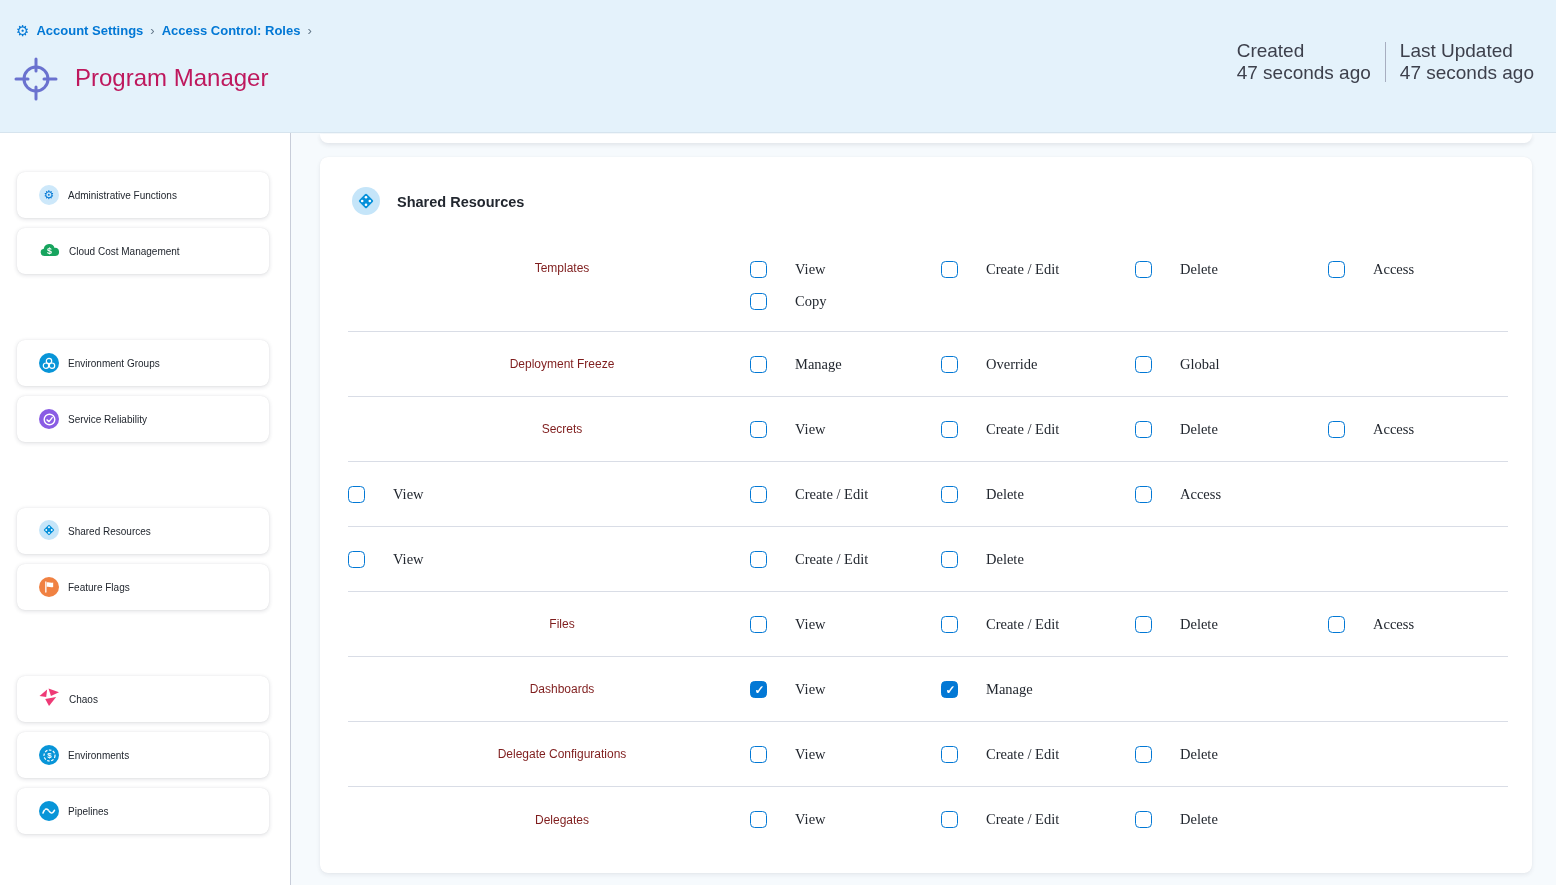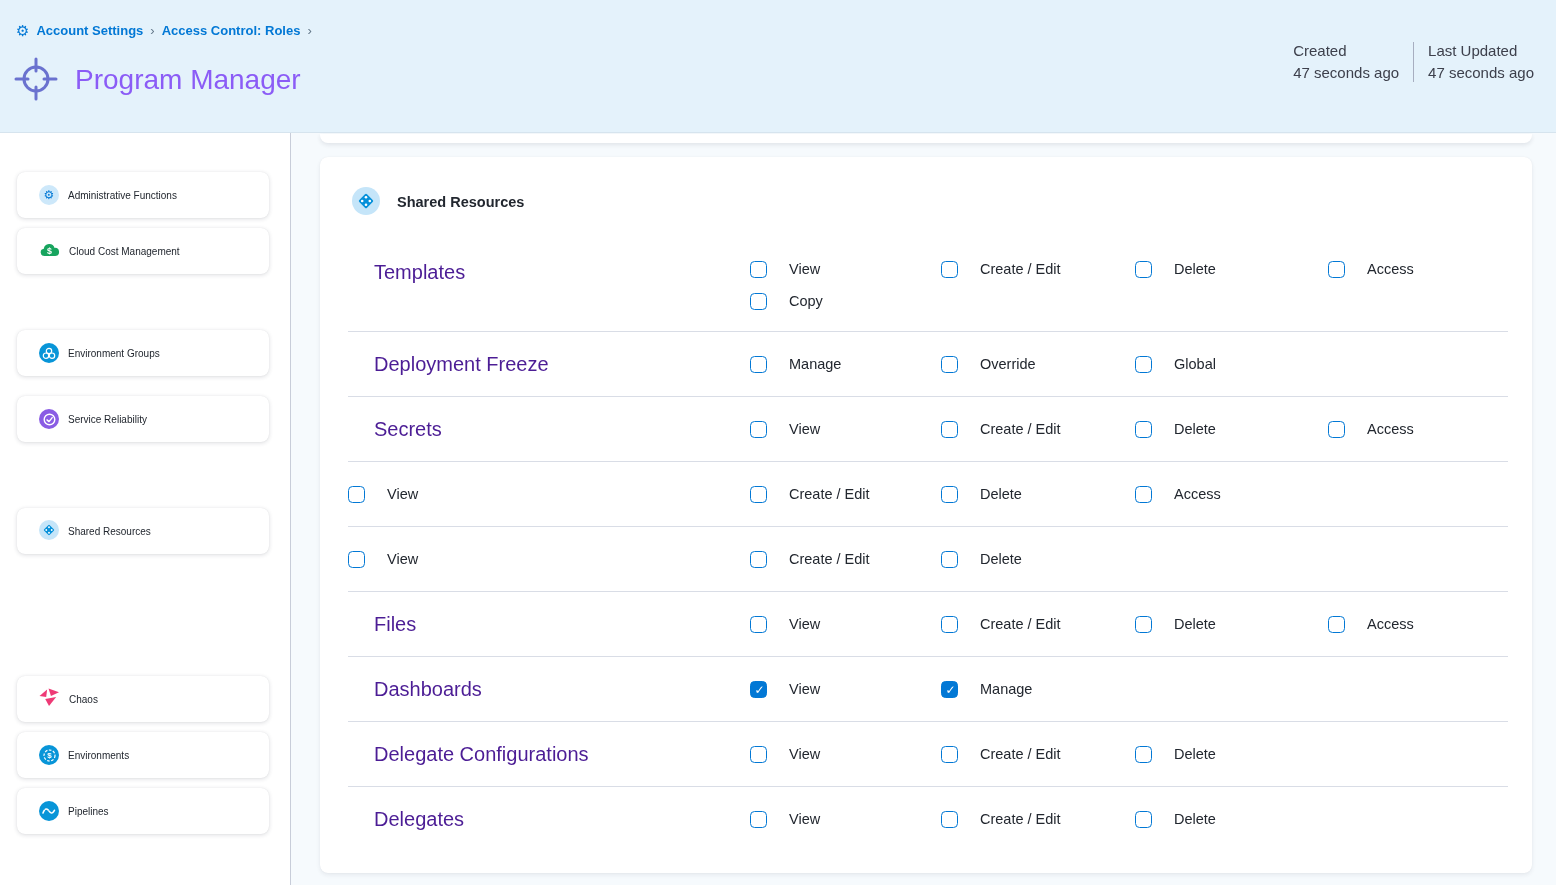--- a/index.html
+++ b/index.html
@@ -8,23 +8,23 @@
 
   
   .hdr { position:absolute; left:0; top:0; width:1556px; height:133px;
     background:#e4f2fb; border-bottom:1px solid #d6e4ee; z-index:3; }
   .crumbs { position:absolute; left:16px; top:23px; display:flex; align-items:center; gap:7px;
     font-size:13px; font-weight:600; color:#0278d5; }
   .crumb-gear { font-size:15px; color:#0278d5; line-height:1; }
   .crumb-link { cursor:pointer;text-align:center; }
   .crumb-sep { color:#64788a; font-weight:400; font-size:13px; }
   .role-icon { position:absolute; left:13px; top:54px; }
-  .role-title { position:absolute; left:75px; top:64px; font-size:28px; font-weight:500; color:#8b5cf6; }
+  .role-title { position:absolute; left:75px; top:64px; font-size:24px; font-weight:500; color:#be185d; }
   .meta { position:absolute; right:8px; top:40px; display:flex; align-items:stretch; }
-  .meta-col { padding:0 14px; font-size:15px; color:#3d404c; line-height:22px; }
+  .meta-col { padding:0 14px; font-size:19px; color:#3d404c; line-height:22px; }
   .meta-div { width:1px; background:#a7aec0; margin:2px 0; }
 
   
   .sidebar { position:absolute; left:0; top:133px; width:291px; height:752px;
     background:#ffffff; border-right:1px solid #c8cdd9; z-index:2; }
   .side-item { position:absolute; left:17px; width:252px; height:46px; background:#fff;
     border-radius:8px; box-shadow:0 1px 4px rgba(40,41,61,.16), 0 0 1px rgba(40,41,61,.1);
     display:flex; align-items:center; padding-left:22px; gap:9px; cursor:pointer; }
   .side-label { font-size:10px; color:#22272f; }
   .ic { width:20px; height:20px; border-radius:50%; display:flex; align-items:center;
@@ -42,24 +42,24 @@
   .card { position:absolute; left:320px; top:157px; width:1212px; height:716px; background:#fff;
     border-radius:8px; box-shadow:0 2px 4px rgba(40,41,61,.08), 0 0 1px rgba(40,41,61,.08); z-index:1; }
   .sec-head { display:flex; align-items:center; gap:17px; margin:31px 0 0 32px; height:28px; }
   .sec-title { font-size:14.5px; font-weight:700; color:#22272f; }
   .ptable { margin-top:21px; }
   .prow { display:grid; grid-template-columns:402px 191px 194px 193px 1fr;
     margin:0 24px 0 28px; height:65px; align-items:center;
     border-bottom:1px solid #d9dde6; }
   .prow.tall { height:95px; align-items:start; padding-top:24px; }
   .prow.last { border-bottom:none; }
-  .rlabel { font-size:20px; color:#4c1d95; padding-left:26px; }
+  .rlabel { font-size:12px; color:#7f1d1d; padding-left:26px;text-align:center; }
   .prow.tall .rlabel { padding-top:0px; }
   .stack { display:flex; flex-direction:column; gap:15px; }
-  .cb { display:flex; gap:22px; cursor:pointer; }
+  .cb { display:flex; gap:28px; cursor:pointer;font-family:Liberation Serif, serif; }
   .box { width:17px; height:17px; border:1.6px solid #0278d5; border-radius:4.5px;
     background:#fff; flex:0 0 17px; position:relative; }
   .box.checked { background:#0278d5; border-color:#0278d5; }
   .box.checked::after { content:"✓"; position:absolute; left:0; top:0; width:17px; height:17px;
     display:flex; align-items:center; justify-content:center; color:#fff; font-size:12px; font-weight:700; }
   .cb-label { font-size:14.5px; color:#22272f; }
 </style>
 </head>
 <body>
 
@@ -111,21 +111,21 @@
     <span class="g" style="flex:0 0 20px">
       <svg width="21" height="17" viewBox="0 0 24 18">
         <path d="M6.2,16.5 a4.2,4.2 0 0 1 -0.7,-8.35 a6.3,6.3 0 0 1 12.3,-1.0 a4.6,4.6 0 0 1 0.8,9.35 z" fill="#17a45e"></path>
         <text x="12" y="13.6" font-size="10" font-weight="bold" fill="#fff" text-anchor="middle">$</text>
       </svg>
     </span>
     <span class="side-label">Cloud Cost Management</span>
   </div>
 
 
-  <div class="side-item" style="top:197px">
+  <div class="side-item" style="top:207px">
     <span class="ic ic-blue">
       <svg width="14" height="13" viewBox="0 0 14 13">
         <circle cx="7" cy="4" r="2.7" fill="none" stroke="#fff" stroke-width="1.2"></circle>
         <circle cx="4" cy="8.7" r="2.7" fill="none" stroke="#fff" stroke-width="1.2"></circle>
         <circle cx="10" cy="8.7" r="2.7" fill="none" stroke="#fff" stroke-width="1.2"></circle>
       </svg>
     </span>
     <span class="side-label">Environment Groups</span>
   </div>
 
@@ -147,20 +147,29 @@
         <rect x="8.5" y="8.5" width="11" height="11" rx="1.5" fill="#0590da" transform="rotate(45 14 14)"></rect>
         <circle cx="14" cy="10.2" r="1.3" fill="#fff"></circle>
           <circle cx="14" cy="17.8" r="1.3" fill="#fff"></circle>
         <circle cx="10.2" cy="14" r="1.3" fill="#fff"></circle>
           <circle cx="17.8" cy="14" r="1.3" fill="#fff"></circle>
       </svg>
     </span>
     <span class="side-label">Shared Resources</span>
   </div>
 
+  <div class="side-item" style="top:431px">
+    <span class="ic ic-orange">
+      <svg width="11" height="12" viewBox="0 0 12 13">
+        <path d="M2,1 V12" stroke="#fff" stroke-width="1.4" stroke-linecap="round"></path>
+        <path d="M3,1.6 C5,0.6 7,2.6 10,1.6 V6.6 C7,7.6 5,5.6 3,6.6 Z" fill="#fff"></path>
+      </svg>
+    </span>
+    <span class="side-label">Feature Flags</span>
+  </div>
 
 
   <div class="side-item" style="top:543px">
     <span class="g" style="flex:0 0 20px">
       <svg width="21" height="19" viewBox="0 0 22 20">
         <polygon points="0.5,8.5 8.5,1.5 7.5,9.5" fill="#ee3a76"></polygon>
         <polygon points="10,0.5 21,4.5 12.5,8.5" fill="#ee3a76"></polygon>
         <polygon points="6.5,11.5 18,9.5 10.5,19" fill="#ee3a76"></polygon>
       </svg>
     </span>

